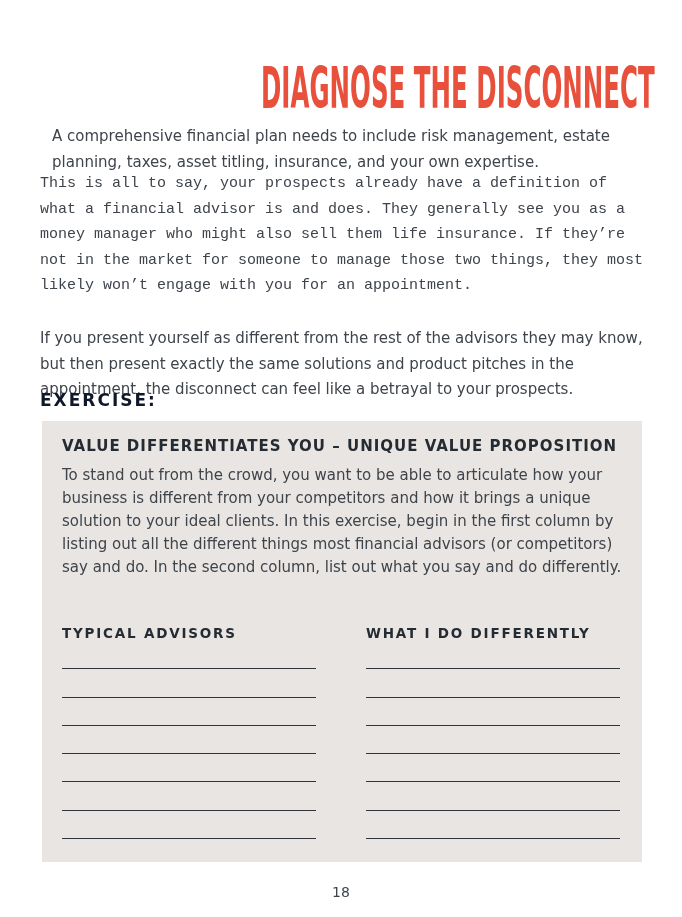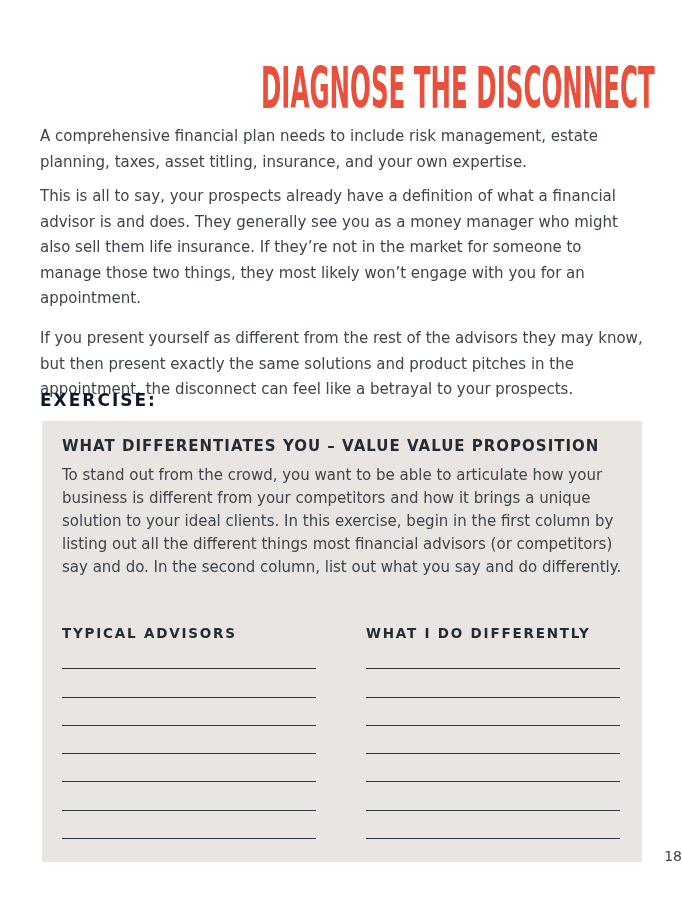--- a/index.html
+++ b/index.html
@@ -27,22 +27,22 @@
     color: #E8503C;
     white-space: nowrap;
     transform: scaleX(0.43);
     transform-origin: center center;
   }
   .para {
     position: absolute; left: 40px; width: 604px;
     font-size: 15px; line-height: 25.5px;
     color: #3E444B;
   }
-  .para-1 { top: 124px; }
-  .para-2 { top: 184px; }
+  .para-1 { top: 124px; margin-left: 12px; }
+  .para-2 { top: 171px; font-family: Liberation Mono, monospace; }
   .para-3 { top: 290px; margin-top: 36px; }
   .exercise-label {
     position: absolute; left: 40px; top: 390px;
     font-size: 17px; font-weight: bold;
     letter-spacing: 2px;
     color: #0f172a;
   }
   .exercise-box {
     position: absolute; left: 42px; top: 421px;
     width: 600px; height: 441px;
@@ -71,22 +71,22 @@
     font-size: 13.5px; font-weight: bold;
     letter-spacing: 1.8px;
     white-space: nowrap;
     color: #252B33;
   }
   .write-line {
     height: 28.3px;
     border-bottom: 1.5px solid #30353C;
   }
   .page-number {
-    position: absolute; left: 0; top: 848px; width: 682px;
-    text-align: right;
+    position: absolute; left: 0; top: 884px; width: 682px;
+    text-align: center;
     font-size: 14px;
     color: #3E444B;
   }
 </style>
 </head>
 <body>
 
 <div class="page">
 
   <div class="title-wrap">
@@ -96,21 +96,21 @@
   <p class="para para-1">A comprehensive financial plan needs to include risk management, estate planning, taxes, asset titling, insurance, and your own expertise.</p>
 
   <p class="para para-2">This is all to say, your prospects already have a definition of what a financial advisor is and does. They generally see you as a money manager who might also sell them life insurance. If they’re not in the market for someone to manage those two things, they most likely won’t engage with you for an appointment.</p>
 
   <p class="para para-3">If you present yourself as different from the rest of the advisors they may know, but then present exactly the same solutions and product pitches in the appointment, the disconnect can feel like a betrayal to your prospects.</p>
 
   <div class="exercise-label">EXERCISE:</div>
 
   <div class="exercise-box">
 
-    <div class="box-heading">WHAT DIFFERENTIATES YOU – VALUE VALUE PROPOSITION</div>
+    <div class="box-heading">VALUE DIFFERENTIATES YOU – UNIQUE VALUE PROPOSITION</div>
 
     <div class="box-desc">To stand out from the crowd, you want to be able to articulate how your business is different from your competitors and how it brings a unique solution to your ideal clients. In this exercise, begin in the first column by listing out all the different things most financial advisors (or competitors) say and do. In the second column, list out what you say and do differently.</div>
 
     <div class="columns">
 
       <div class="column">
         <div class="col-heading">TYPICAL ADVISORS</div>
         <div class="lines">
             <div class="write-line"></div>
             <div class="write-line"></div>

